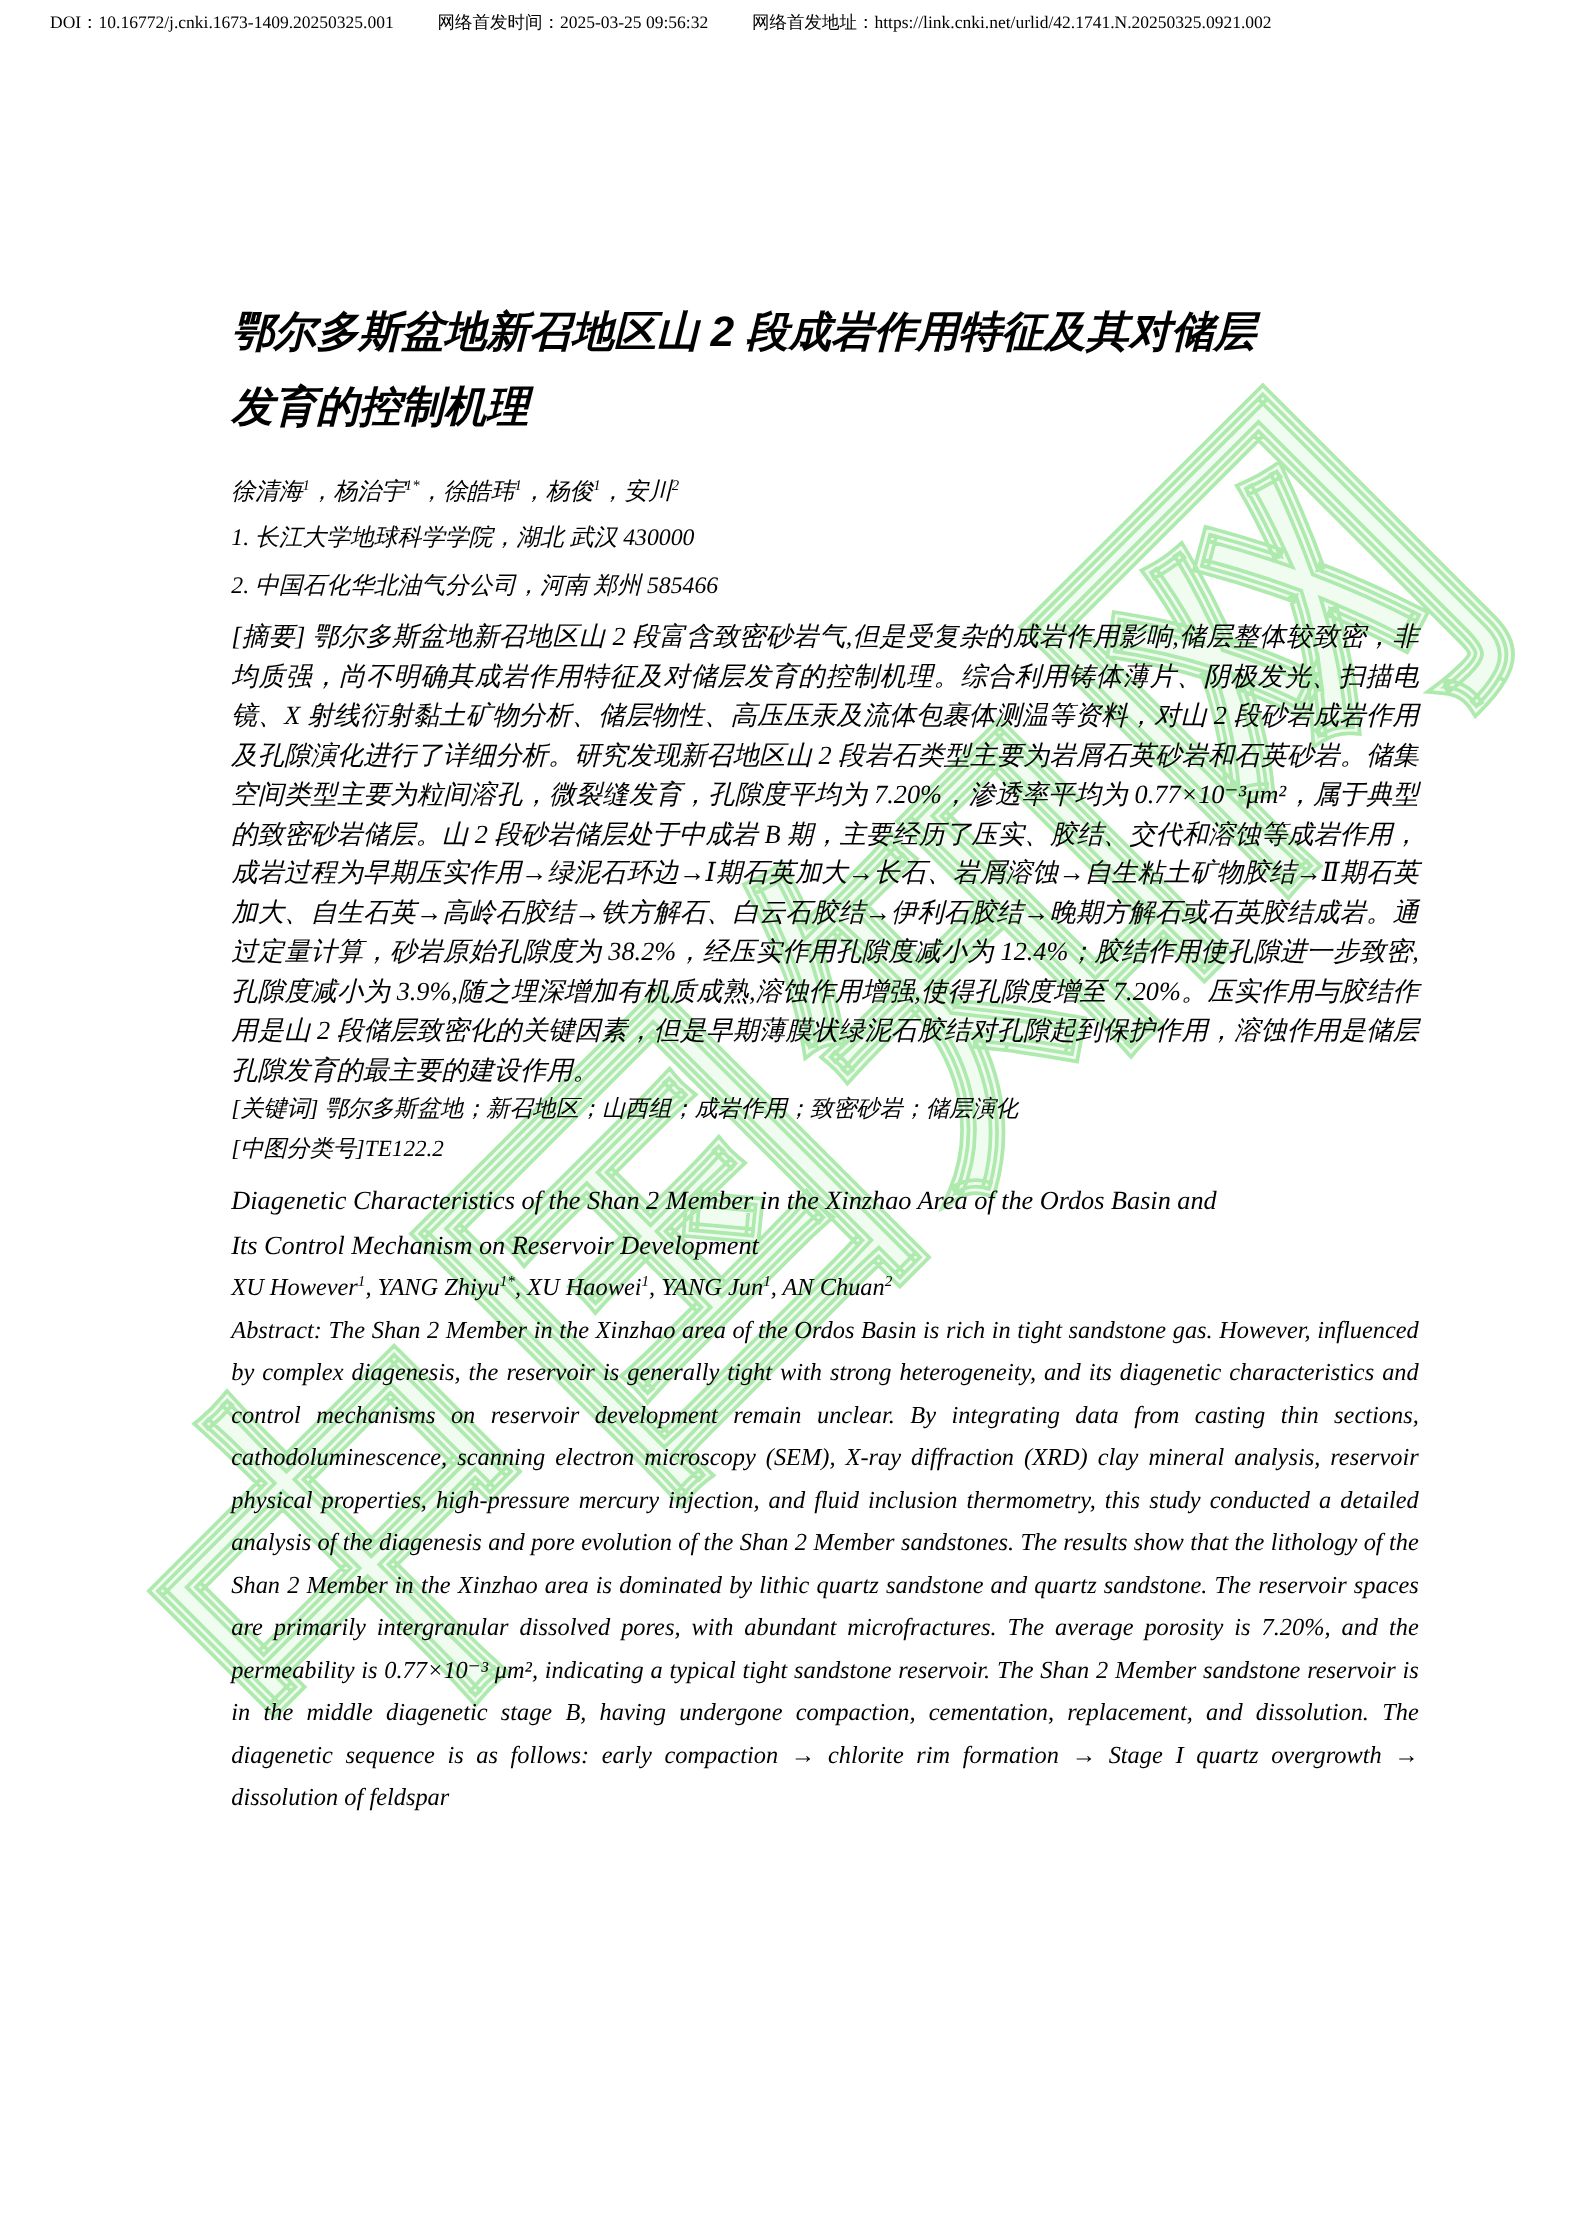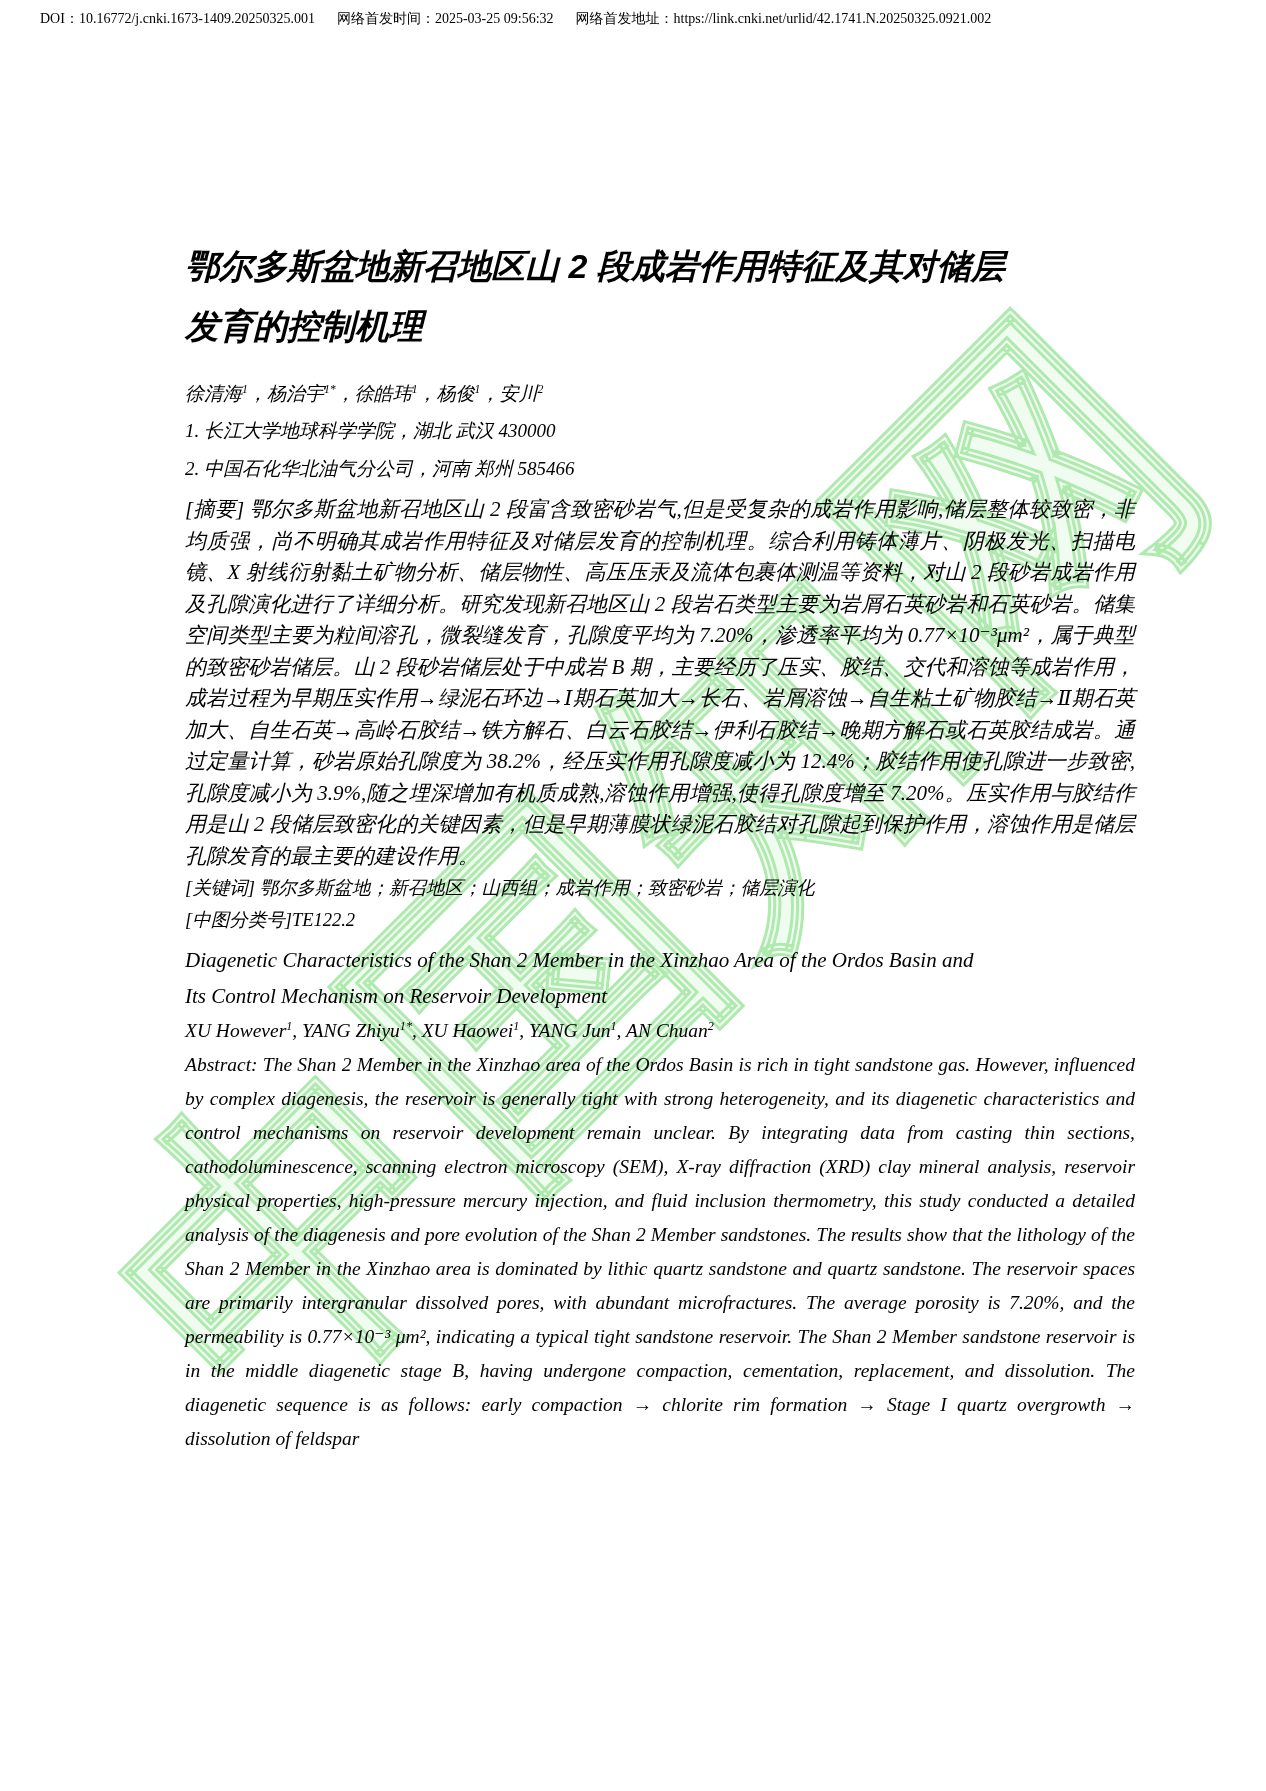--- a/index.html
+++ b/index.html
@@ -10,21 +10,21 @@
     overflow: hidden;
     font-family: "Liberation Serif", "DejaVu Serif", serif;
     color: #000000;
   }
   .page { position: absolute; inset: 0; }
 
   
   .page-header {
     position: absolute; top: 10px; left: 40px; right: 20px;
     font-size: 14px; line-height: 18px;
-    display: flex; gap: 22px; white-space: nowrap;
+    display: flex; gap: 35px; white-space: nowrap;
     font-family: "Liberation Serif", "DejaVu Serif", serif;
   }
 
   
   .watermark {
     position: absolute; left: -40px; top: 700px; width: 1400px;
     text-align: center;
     font-family: "Liberation Sans", "DejaVu Sans", sans-serif;
     font-weight: bold;
     font-size: 330px; letter-spacing: 12px; line-height: 1;

